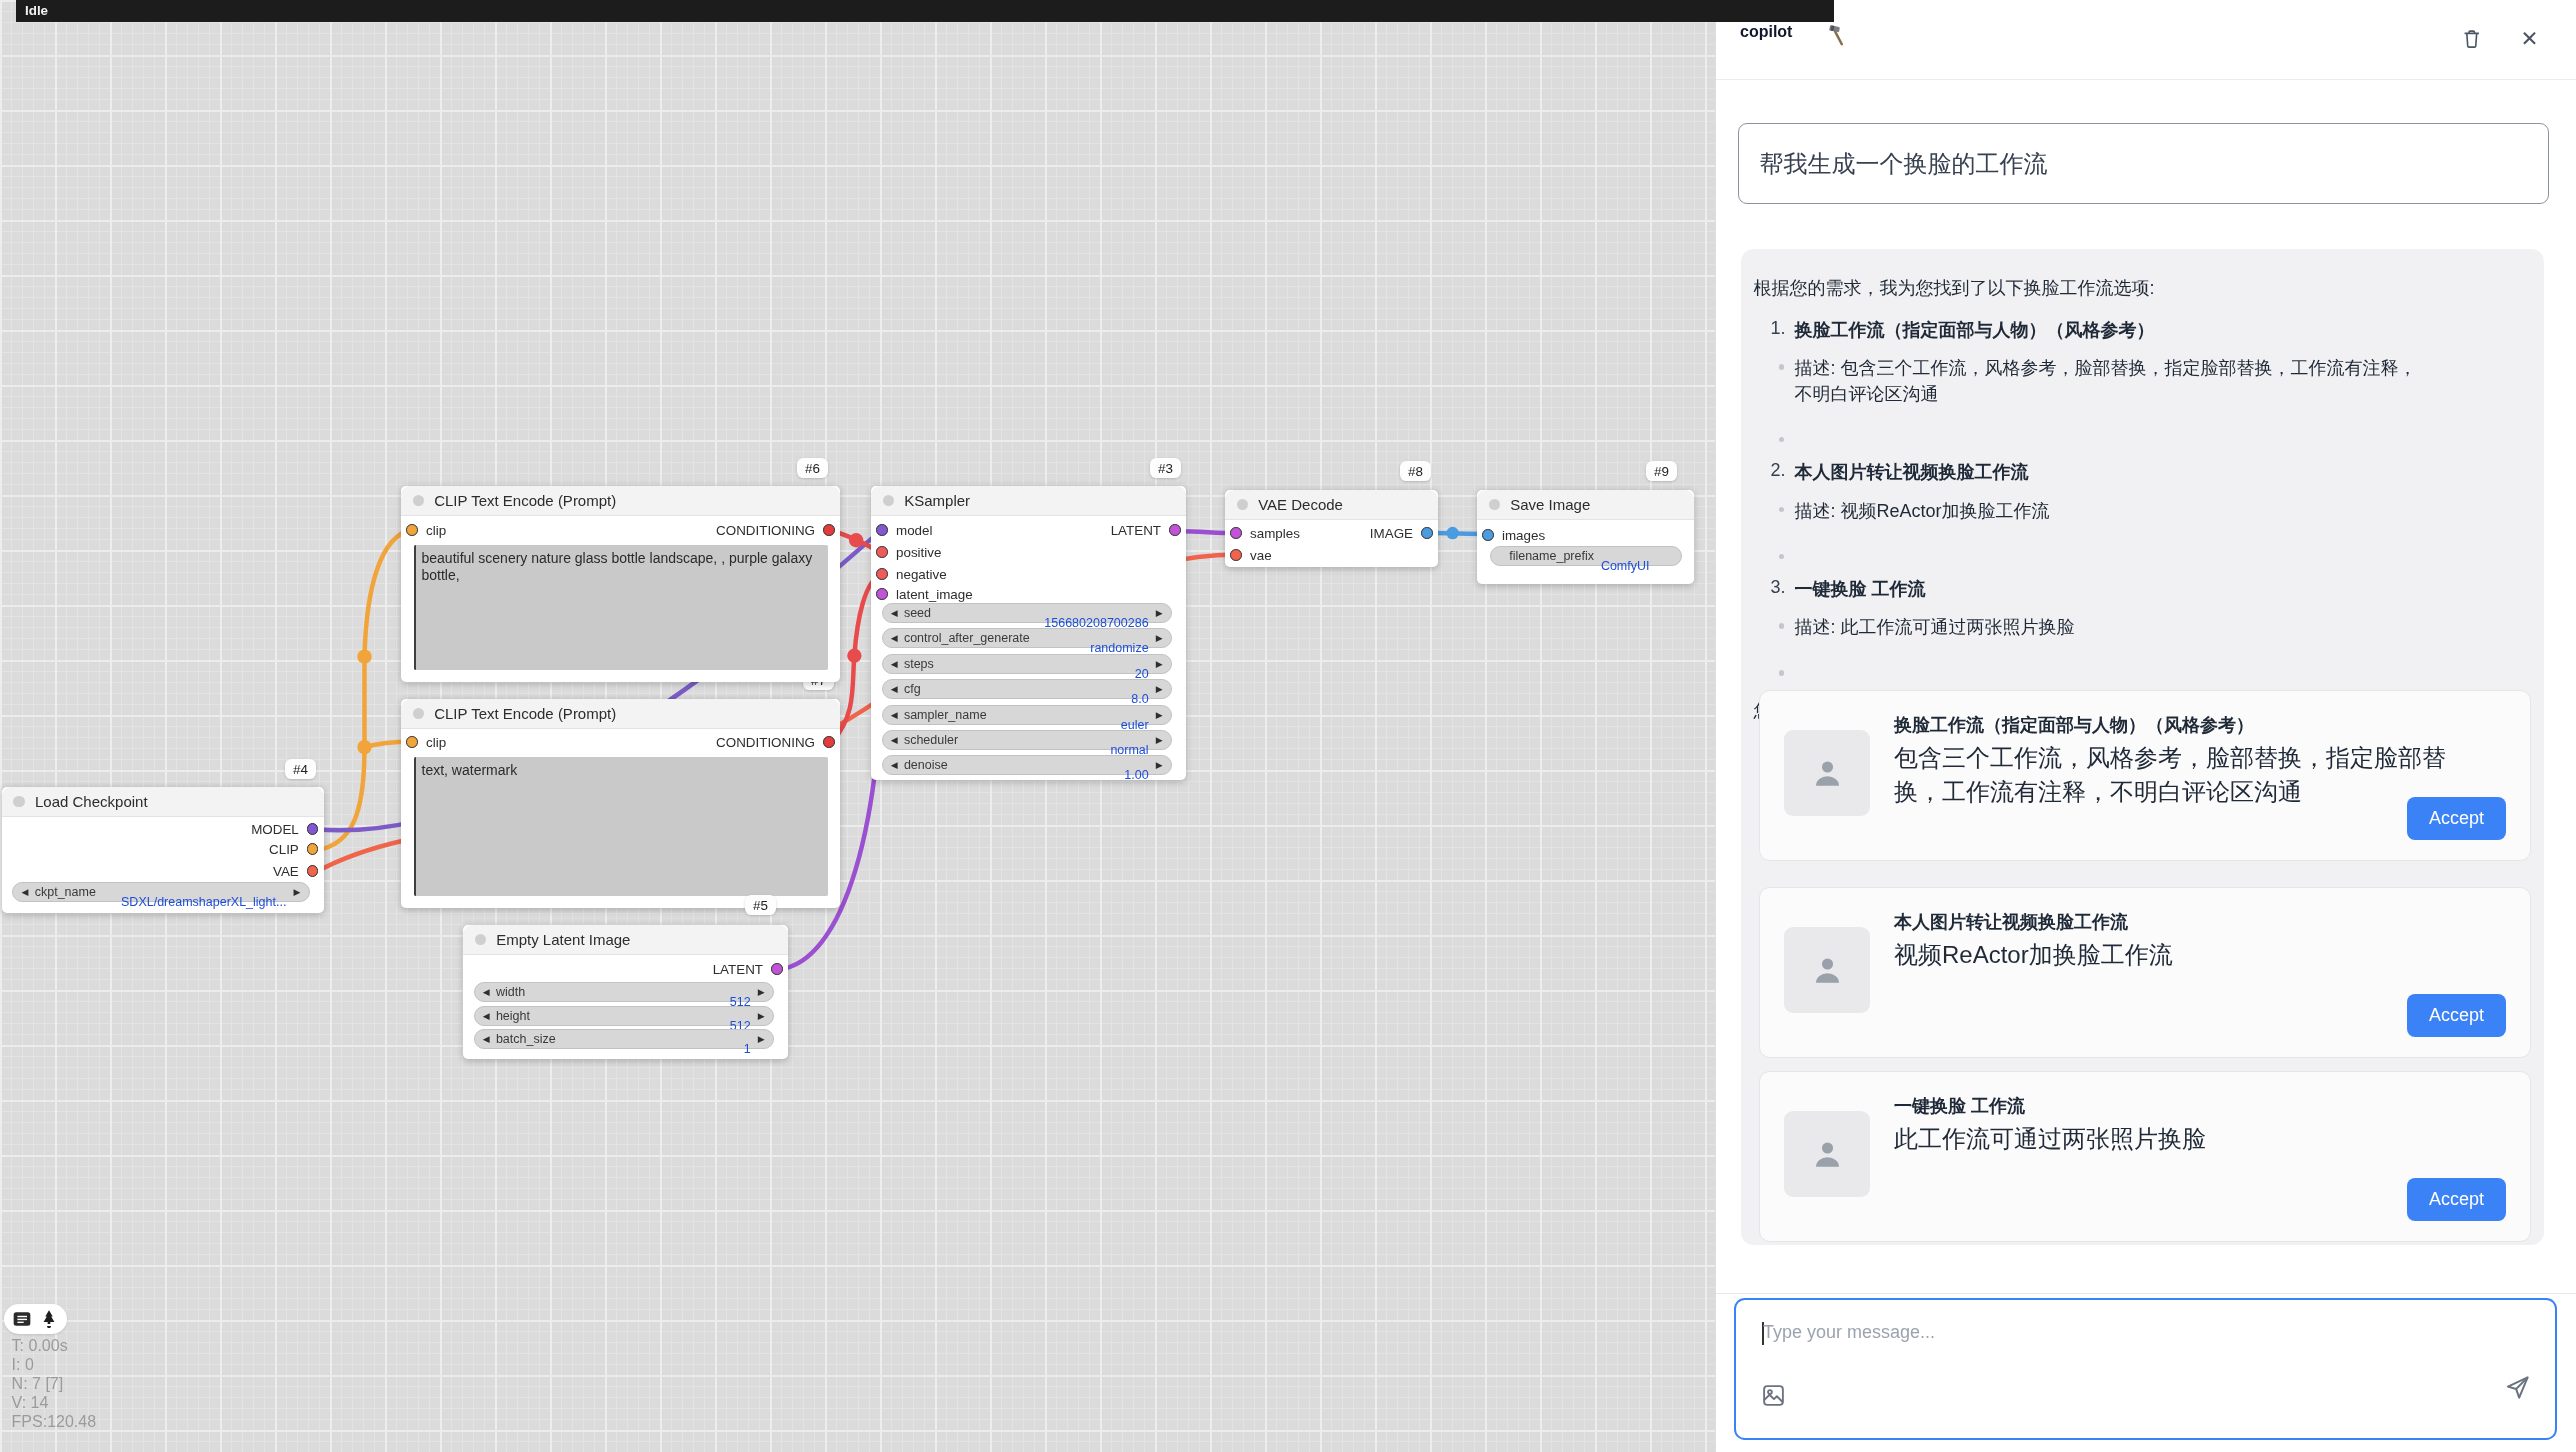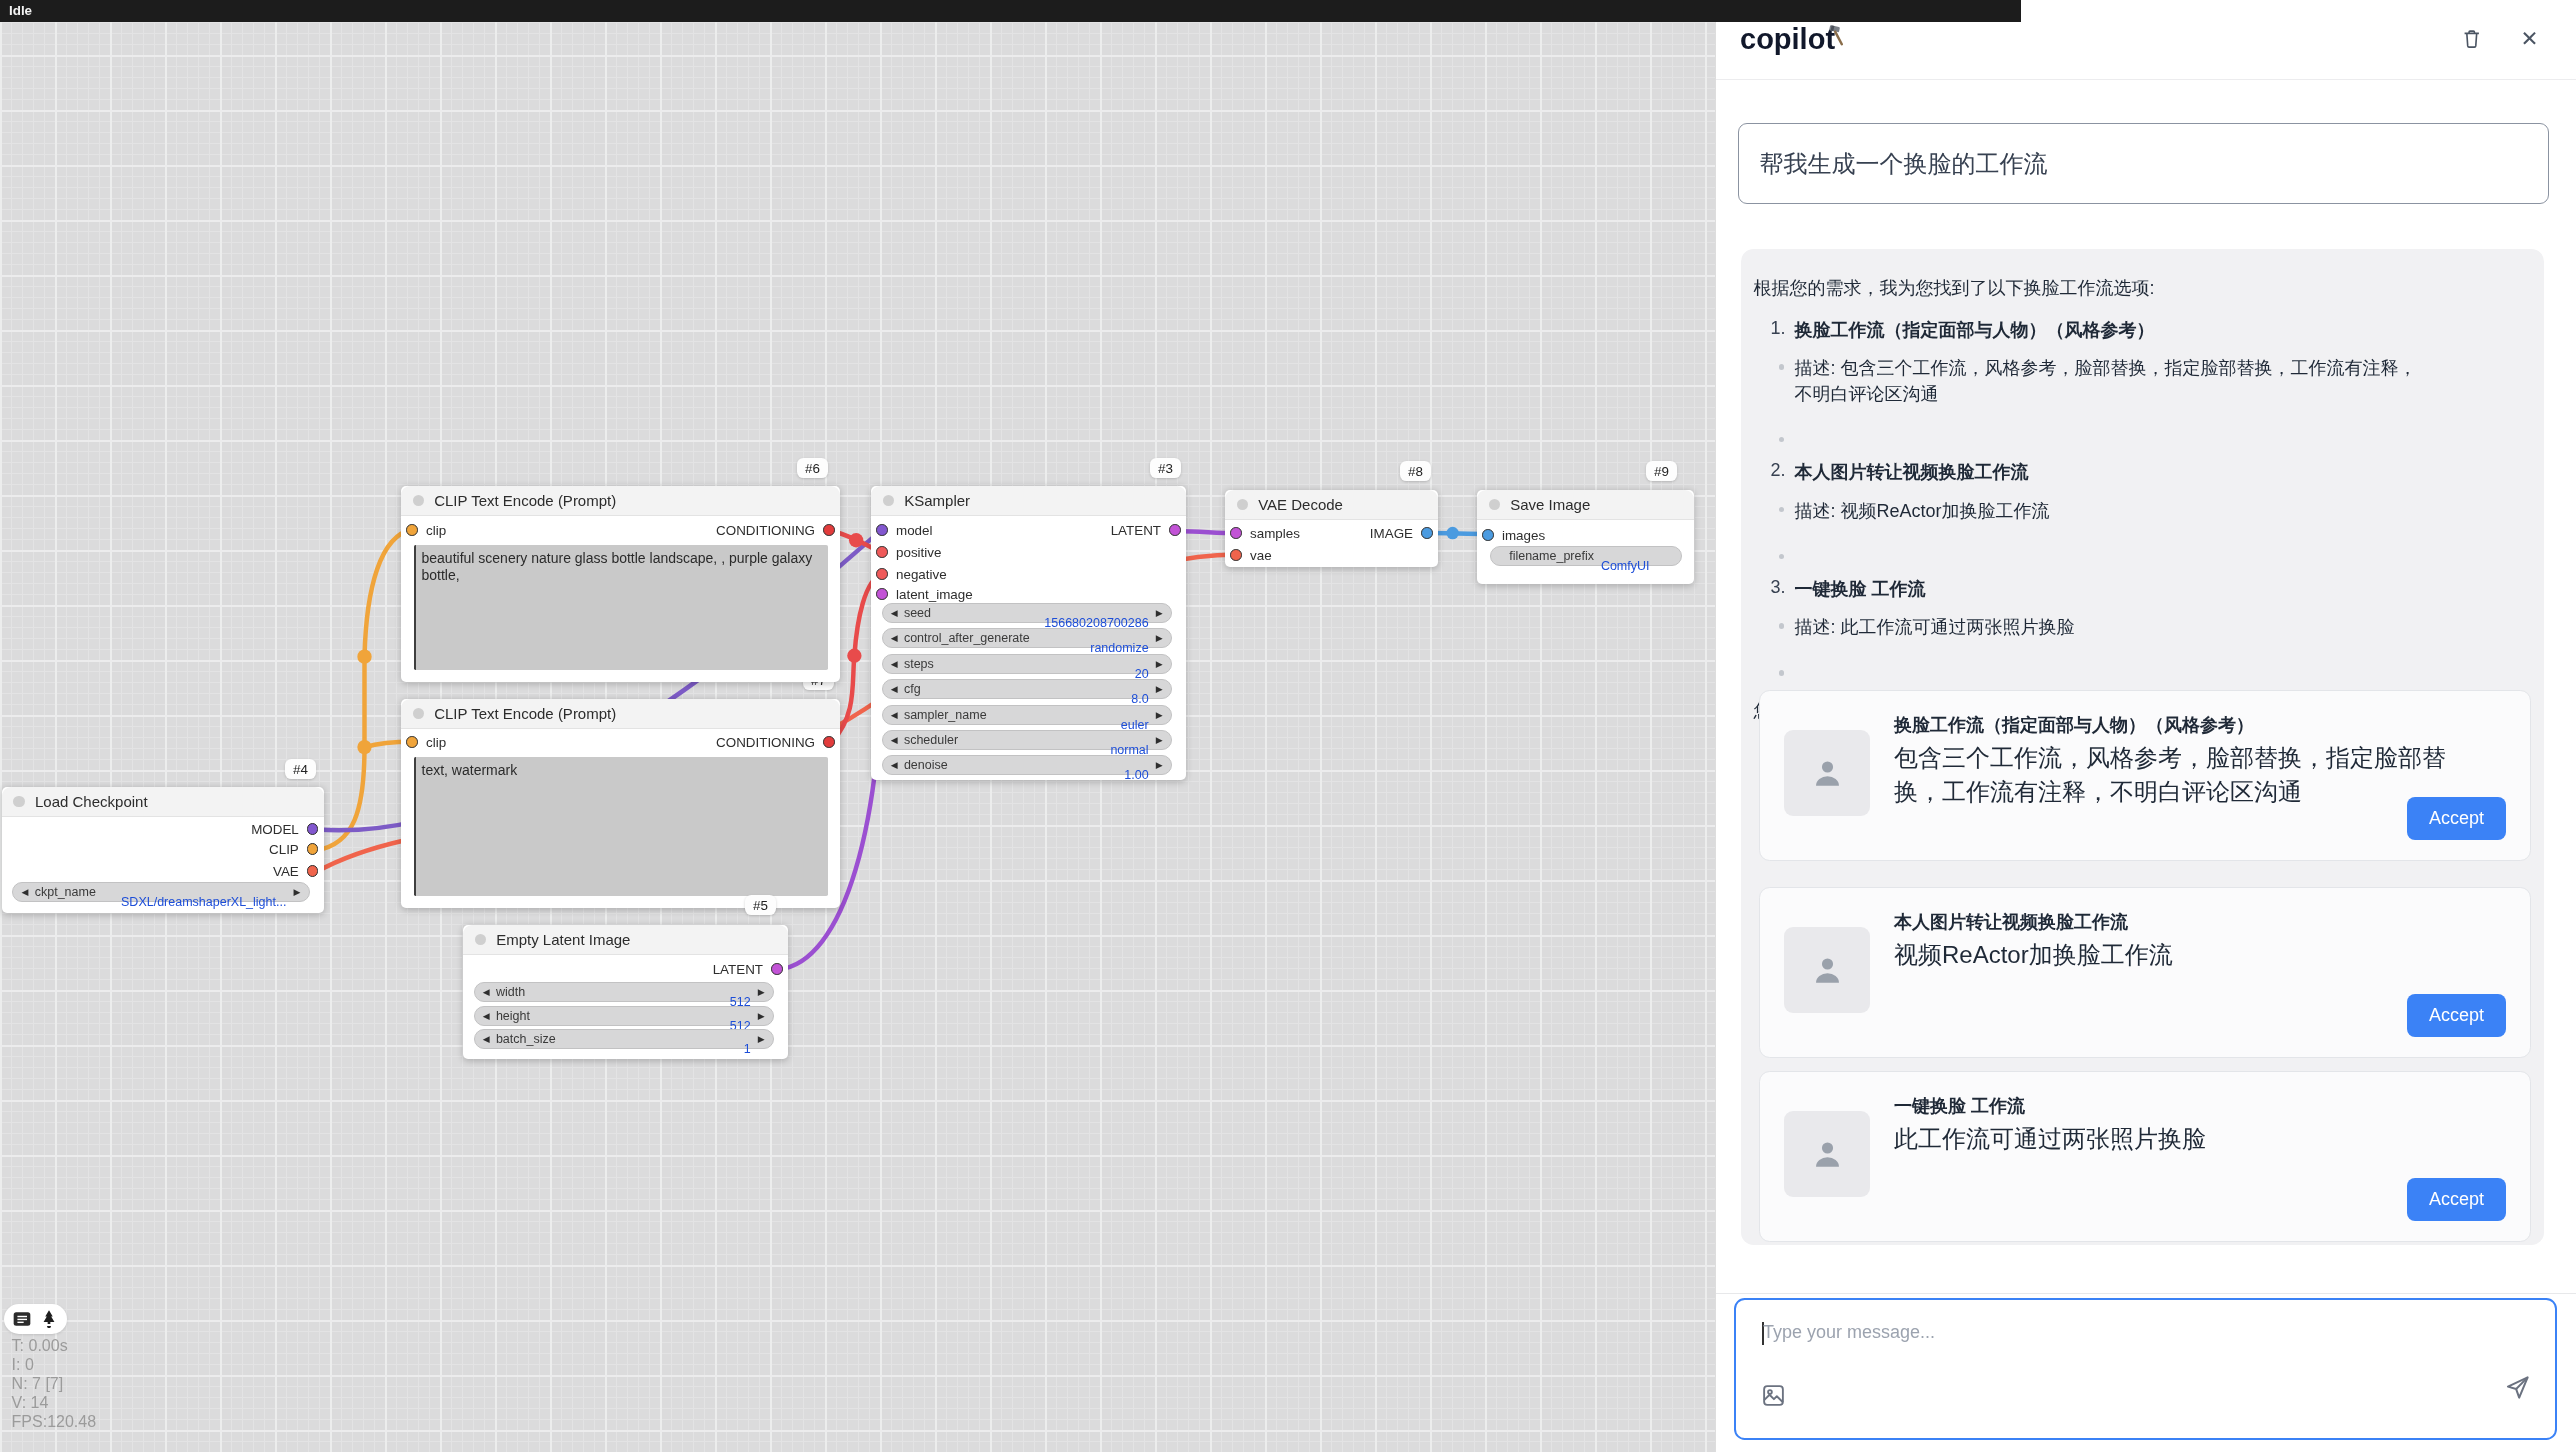--- a/index.html
+++ b/index.html
@@ -9,21 +9,21 @@
   
   .canvas { position:absolute; left:0; top:0; width:1715px; height:1453px;
     background-color:#dbdbdc;
     background-image:
       linear-gradient(#ececed 1.8px, transparent 1.8px),
       linear-gradient(90deg,#eceded 1.8px, transparent 1.8px),
       linear-gradient(#e3e3e4 0.9px, transparent 0.9px),
       linear-gradient(90deg,#e3e3e4 0.9px, transparent 0.9px);
     background-size:55px 55px,55px 55px,11px 11px,11px 11px;
   }
-  .topbar { position:absolute; left:0; top:0; width:2021px; height:21.5px; background:#1c1c1c; z-index:6; }
+  .topbar { position:absolute; left:16px; top:0; width:1818px; height:21.5px; background:#1c1c1c; z-index:6; }
   .topbar span { position:absolute; left:9px; top:2.7px; color:#f2f2f2; font-size:13.4px; font-weight:bold; }
 
   svg.wires { position:absolute; left:0; top:0; z-index:1; }
 
   .node { position:absolute; background:#fff; border-radius:5px; box-shadow:0 1.8px 7.2px rgba(0,0,0,.22); z-index:2; }
   .node-title { height:30px; background:#f3f3f3; border-bottom:0.9px solid #e3e3e3; border-radius:9px 9px 0 0;
     display:flex; align-items:center; padding-left:11.6px; font-size:15px; color:#2c2c2c; }
   .tdot { width:11.6px; height:11.6px; border-radius:50%; background:#cfcfcf; margin-right:10px; flex:0 0 auto; }
   .port { position:absolute; height:18px; display:flex; align-items:center; font-size:13.4px; color:#2e2e2e; }
   .pdot { width:11.6px; height:11.6px; border-radius:50%; border:1.3px solid #2d2d2d; }
@@ -47,21 +47,21 @@
     box-shadow:0 0.9px 2.7px rgba(0,0,0,.18); z-index:5; }
   .badge.under { z-index:1; }
 
   .toolpill { position:absolute; left:3.6px; top:1304px; width:63px; height:30px; background:#fff; border-radius:15px;
     box-shadow:0 0.9px 2.7px rgba(0,0,0,.12); display:flex; align-items:center; justify-content:center; gap:7.2px; z-index:6; }
   .stats { position:absolute; left:11.6px; top:1336px; color:#9b9b9b; font-size:16px; line-height:19px; z-index:6; }
 
   
   .panel { position:absolute; left:1715px; top:0; width:861px; height:1453px; background:#fff; border-left:0.9px solid #ddd; }
   .p-header { position:absolute; left:0; top:0; width:100%; height:80px; border-bottom:0.9px solid #ececee; }
-  .p-title { position:absolute; left:24px; top:23px; font-size:29px; font-weight:600; color:#11182b; }
+  .p-title { position:absolute; left:24px; top:23px; font-size:16px; font-weight:600; color:#11182b; }
   .hammer { position:absolute; left:110px; top:23px; }
   .hd-ic { position:absolute; top:25px; width:27px; height:27px; display:flex; align-items:center; justify-content:center;
     color:#4b5563; cursor:pointer; }
   .ic-trash { left:742px; } .ic-close { left:800px; font-size:21.5px; }
 
   .userbox { position:absolute; left:22.4px; top:123px; width:811px; height:81px; border:1.3px solid #8b93a1;
     border-radius:9px; display:flex; align-items:center; padding:0 20px; font-size:24px; color:#374151; background:#fff; }
 
   .ablock { position:absolute; left:25px; top:249px; width:803px; height:996px; background:#f1f1f3; border-radius:12.5px;
     padding:27px 21.5px 0 12.5px; font-size:18px; color:#1f2937; }

